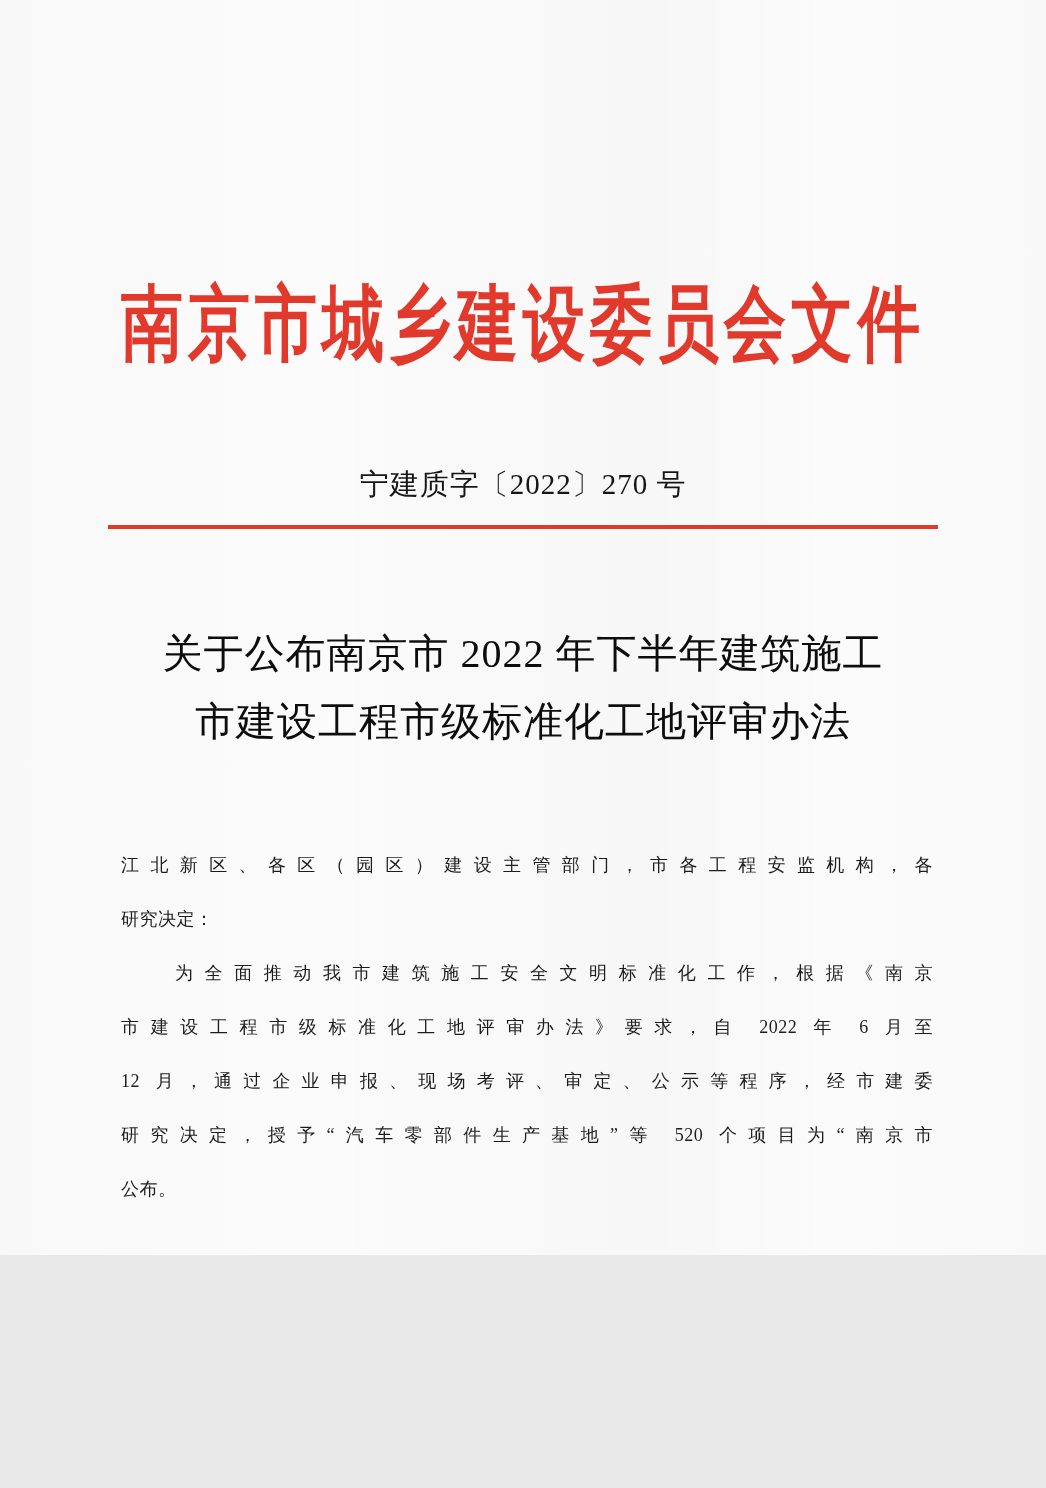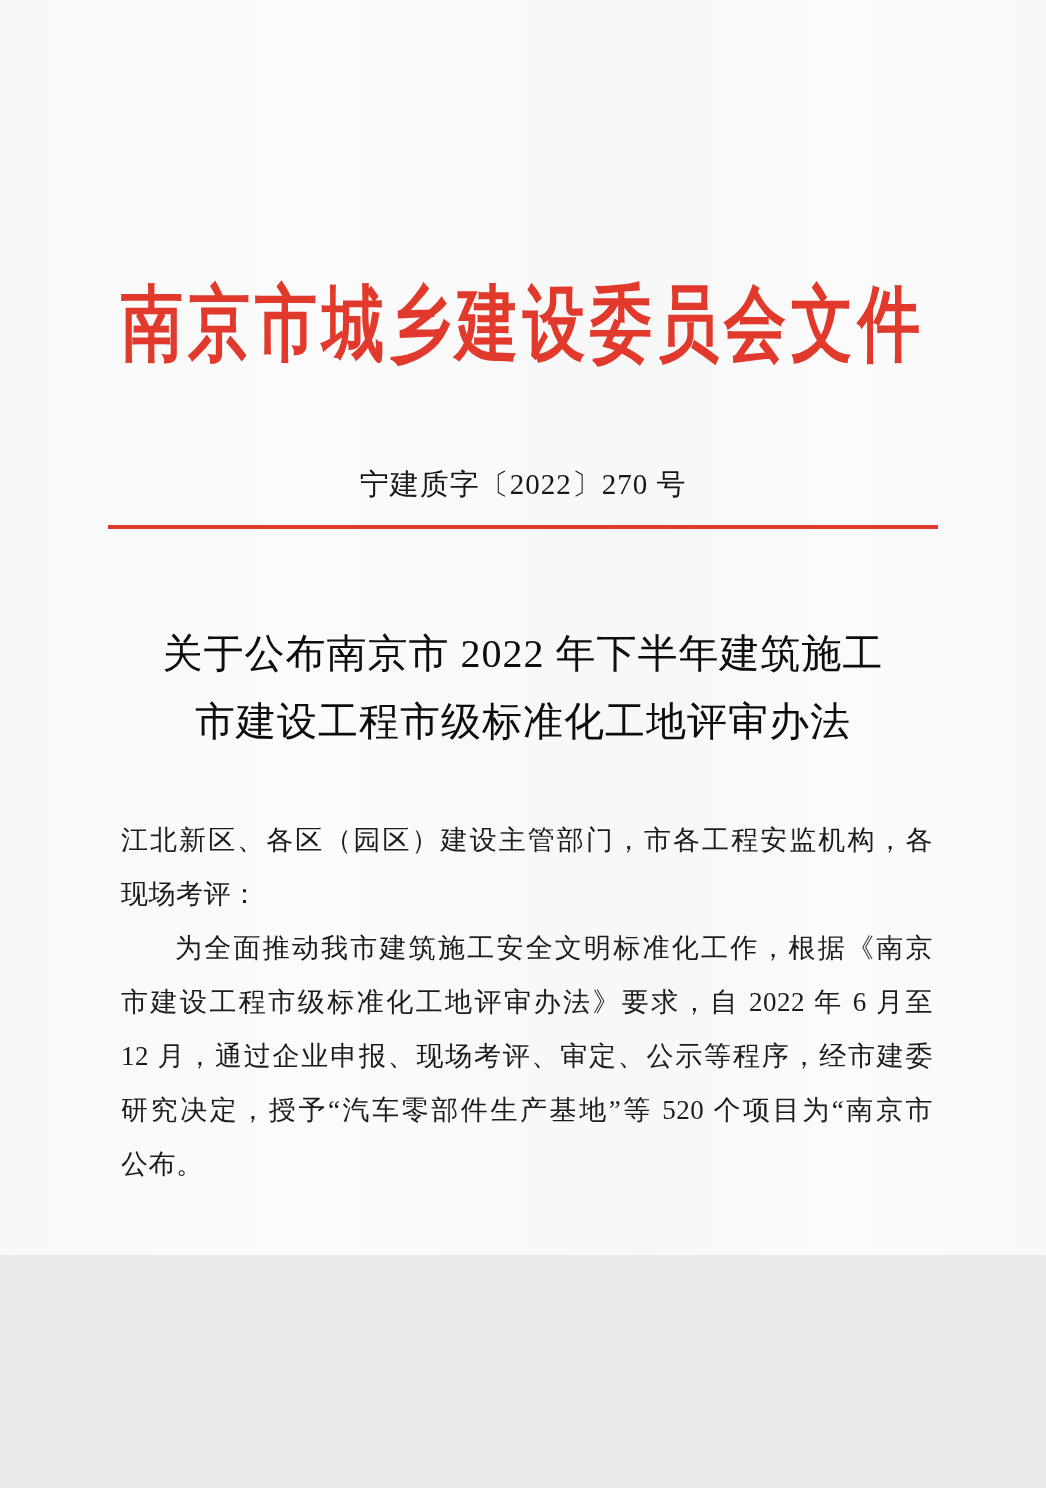--- a/index.html
+++ b/index.html
@@ -62,24 +62,24 @@
     width: 100%;
     text-align: center;
     font-size: 40px;
     font-weight: 400;
     line-height: 68px;
     letter-spacing: 1px;
     color: #0d0d0d;
   }
   .doc-body {
     position: absolute;
-    top: 813px;
+    top: 838px;
     left: 121px;
     width: 812px;
-    font-size: 27px;
+    font-size: 18px;
     line-height: 54px;
     color: #1c1c1c;
   }
   .body-line {
     width: 100%;
     letter-spacing: 0.5px;
   }
   .body-line.fill {
     text-align: justify;
     text-align-last: justify;
@@ -109,21 +109,21 @@
 
   <div class="red-divider"></div>
 
   <div class="doc-title">
     <div>关于公布南京市 2022 年下半年建筑施工</div>
     <div>市建设工程市级标准化工地评审办法</div>
   </div>
 
   <div class="doc-body">
     <div class="body-line fill">江北新区、各区（园区）建设主管部门，市各工程安监机构，各</div>
-    <div class="body-line">现场考评：</div>
+    <div class="body-line">研究决定：</div>
     <div class="body-line fill indent">为全面推动我市建筑施工安全文明标准化工作，根据《南京</div>
     <div class="body-line fill">市建设工程市级标准化工地评审办法》要求，自 2022 年 6 月至</div>
     <div class="body-line fill">12 月，通过企业申报、现场考评、审定、公示等程序，经市建委</div>
     <div class="body-line fill">研究决定，授予“汽车零部件生产基地”等 520 个项目为“南京市</div>
     <div class="body-line">公布。</div>
   </div>
 
   <div class="page-number">— 1 —</div>
 
 </div>

